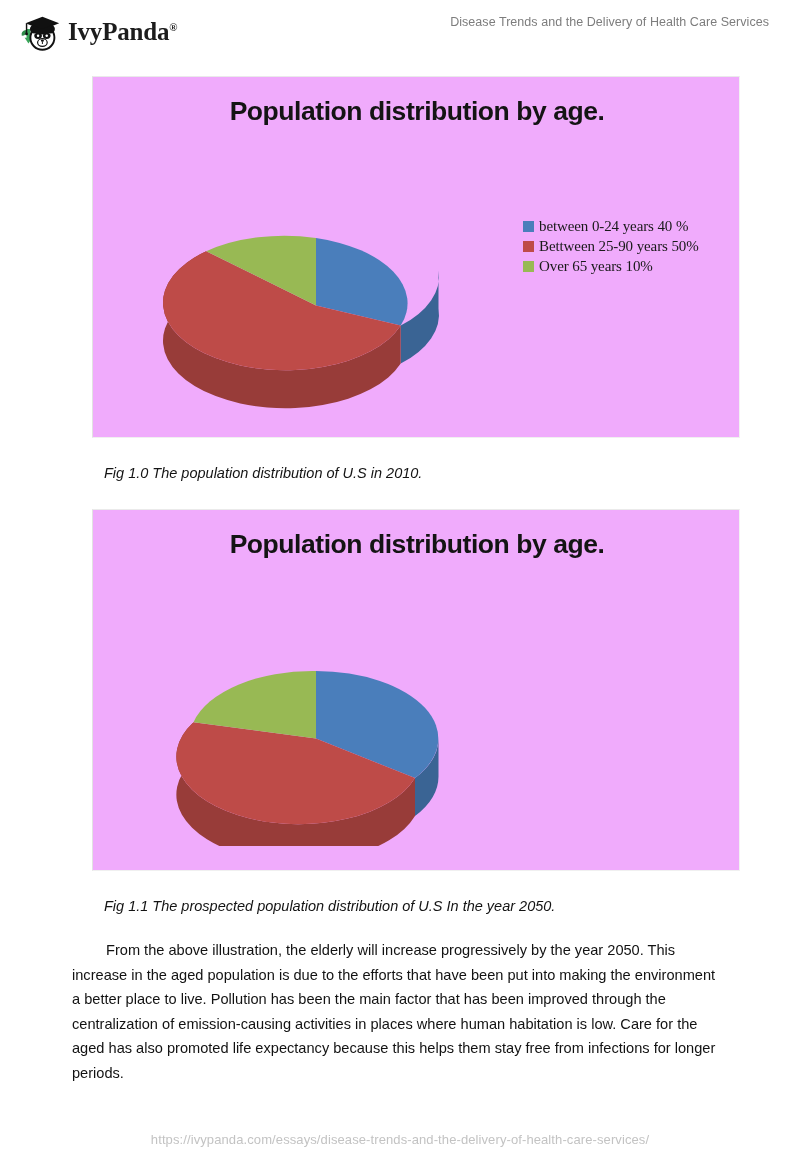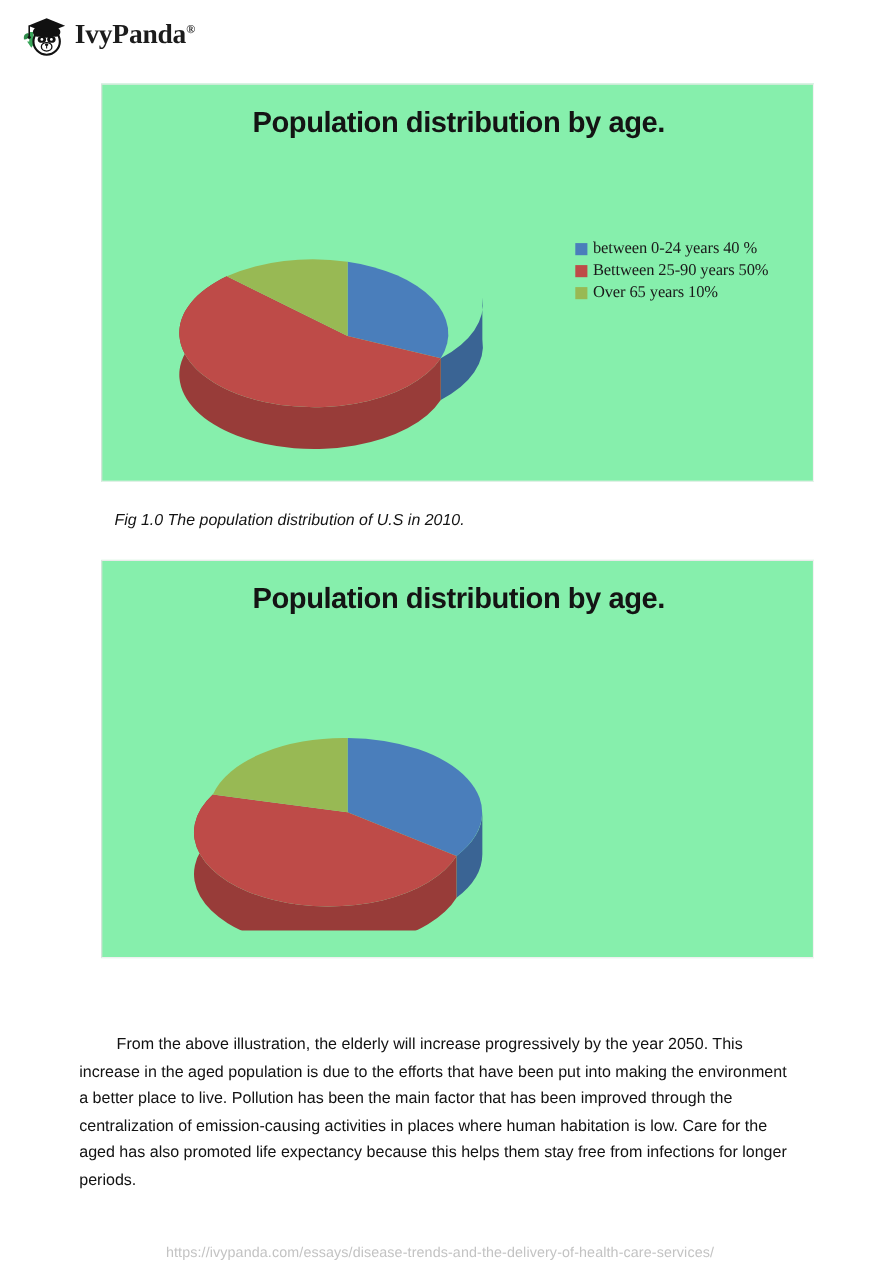--- a/index.html
+++ b/index.html
@@ -63,21 +63,21 @@
   }
 
   
   .figure-block { position: absolute; left: 92px; width: 648px; }
   #figure-1 { top: 76px; }
   #figure-2 { top: 509px; }
 
   .chart-frame {
     width: 648px;
     height: 362px;
-    background: #86efac;
+    background: #f0abfc;
     border-left: 1px solid #e2e2e2;
     border-top: 1px solid #eaeaea;
     border-right: 1px solid #f2f2f2;
     border-bottom: 1px solid #f0f0f0;
     position: relative;
   }
 
   .chart-title {
     position: absolute;
     top: 19px;
@@ -204,20 +204,21 @@
       <path d="M55 70 L55 75" stroke="#111111" stroke-width="2" fill="none"></path>
 
       <path d="M20 32 L55 18 L90 32 L55 46 Z" fill="#111111"></path>
       <path d="M36 36 L36 50 Q55 60 74 50 L74 36 L55 44 Z" fill="#111111"></path>
       <path d="M22 32 L22 52" stroke="#111111" stroke-width="3" fill="none"></path>
       <circle cx="22" cy="54" r="3" fill="#111111"></circle>
     </svg>
     <div class="brand-wordmark"><span>IvyPanda</span><span class="brand-reg">®</span></div>
   </div>
 
+  <div class="header-doc-title">Disease Trends and the Delivery of Health Care Services</div>
 </div>
 
 <div class="figure-block" id="figure-1">
   <div class="chart-frame">
 
     <div class="chart-title">Population distribution by age.</div>
 
     <div class="pie-area">
       <svg class="pie-svg" width="410" height="250" viewBox="0 0 410 250">
         <defs>
@@ -294,19 +295,20 @@
 
           <path d="M 205,142.5 L 304.0,182.1 A 122.5,67.5 0 1 1 82.5,126.2 Z" fill="#be4b48"></path>
 
           <path d="M 205,142.5 L 82.5,126.2 A 122.5,67.5 0 0 1 205,75 Z" fill="#98b954"></path>
         </g>
       </svg>
     </div>
 
   </div>
 
+  <div class="figure-caption" id="caption-2">Fig 1.1 The prospected population distribution of U.S In the year 2050.</div>
 </div>
 
 <p class="body-paragraph">From the above illustration, the elderly will increase progressively by the year 2050. This increase in the aged population is due to the efforts that have been put into making the environment a better place to live. Pollution has been the main factor that has been improved through the centralization of emission-causing activities in places where human habitation is low. Care for the aged has also promoted life expectancy because this helps them stay free from infections for longer periods.</p>
 
 <div class="page-footer">
   <span class="footer-url">https://ivypanda.com/essays/disease-trends-and-the-delivery-of-health-care-services/</span>
 </div>
 
 </body></html>

